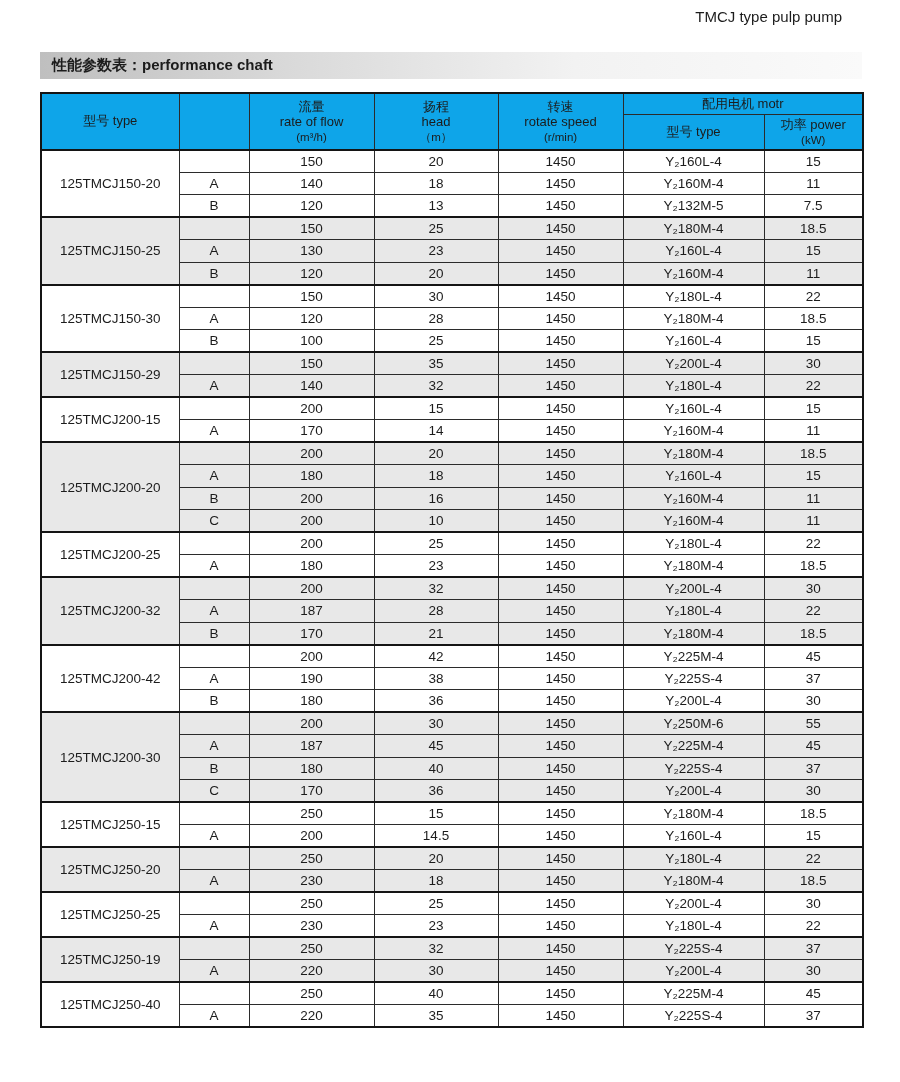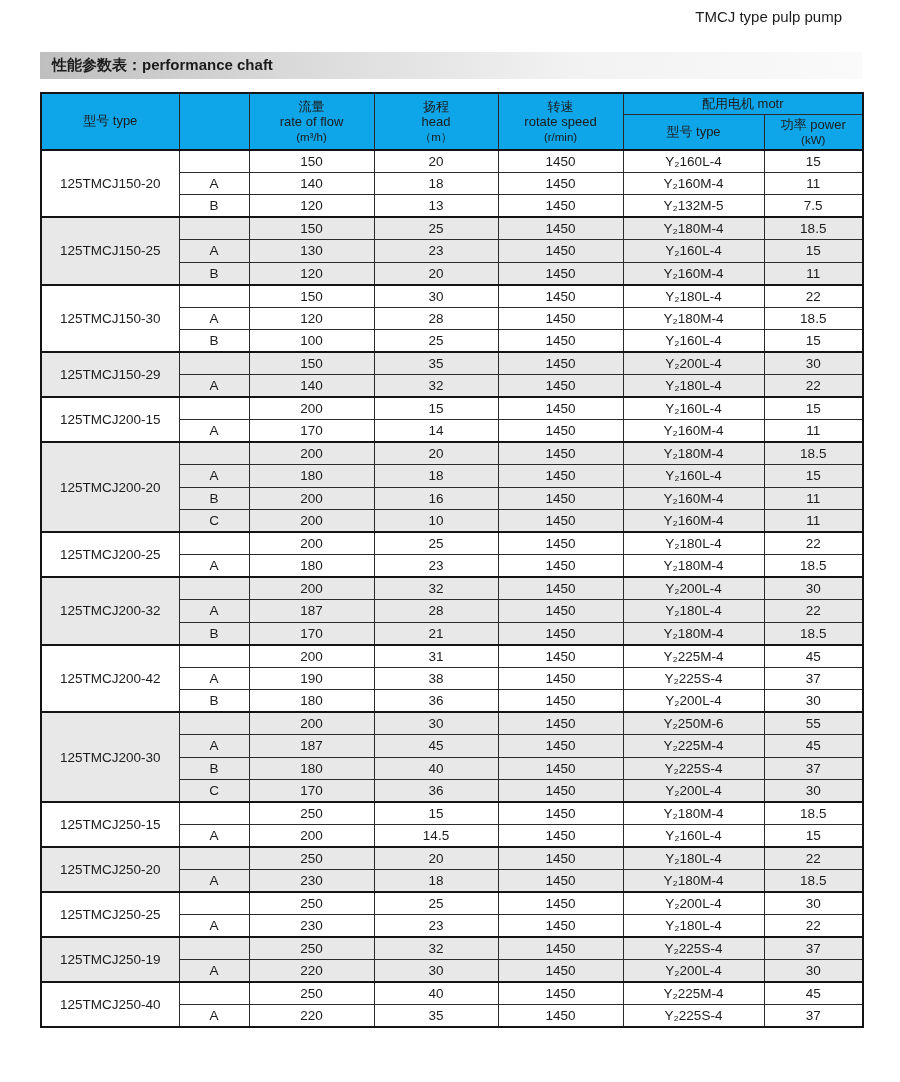--- a/index.html
+++ b/index.html
@@ -305,21 +305,21 @@
         <td>170</td>
         <td>21</td>
         <td>1450</td>
         <td>Y₂180M-4</td>
         <td>18.5</td>
       </tr>
       <tr class="group-start">
         <td rowspan="3" class="model-cell">125TMCJ200-42</td>
         <td></td>
         <td>200</td>
-        <td>31</td>
+        <td>42</td>
         <td>1450</td>
         <td>Y₂225M-4</td>
         <td>45</td>
       </tr>
       <tr>
         <td>A</td>
         <td>190</td>
         <td>38</td>
         <td>1450</td>
         <td>Y₂225S-4</td>

